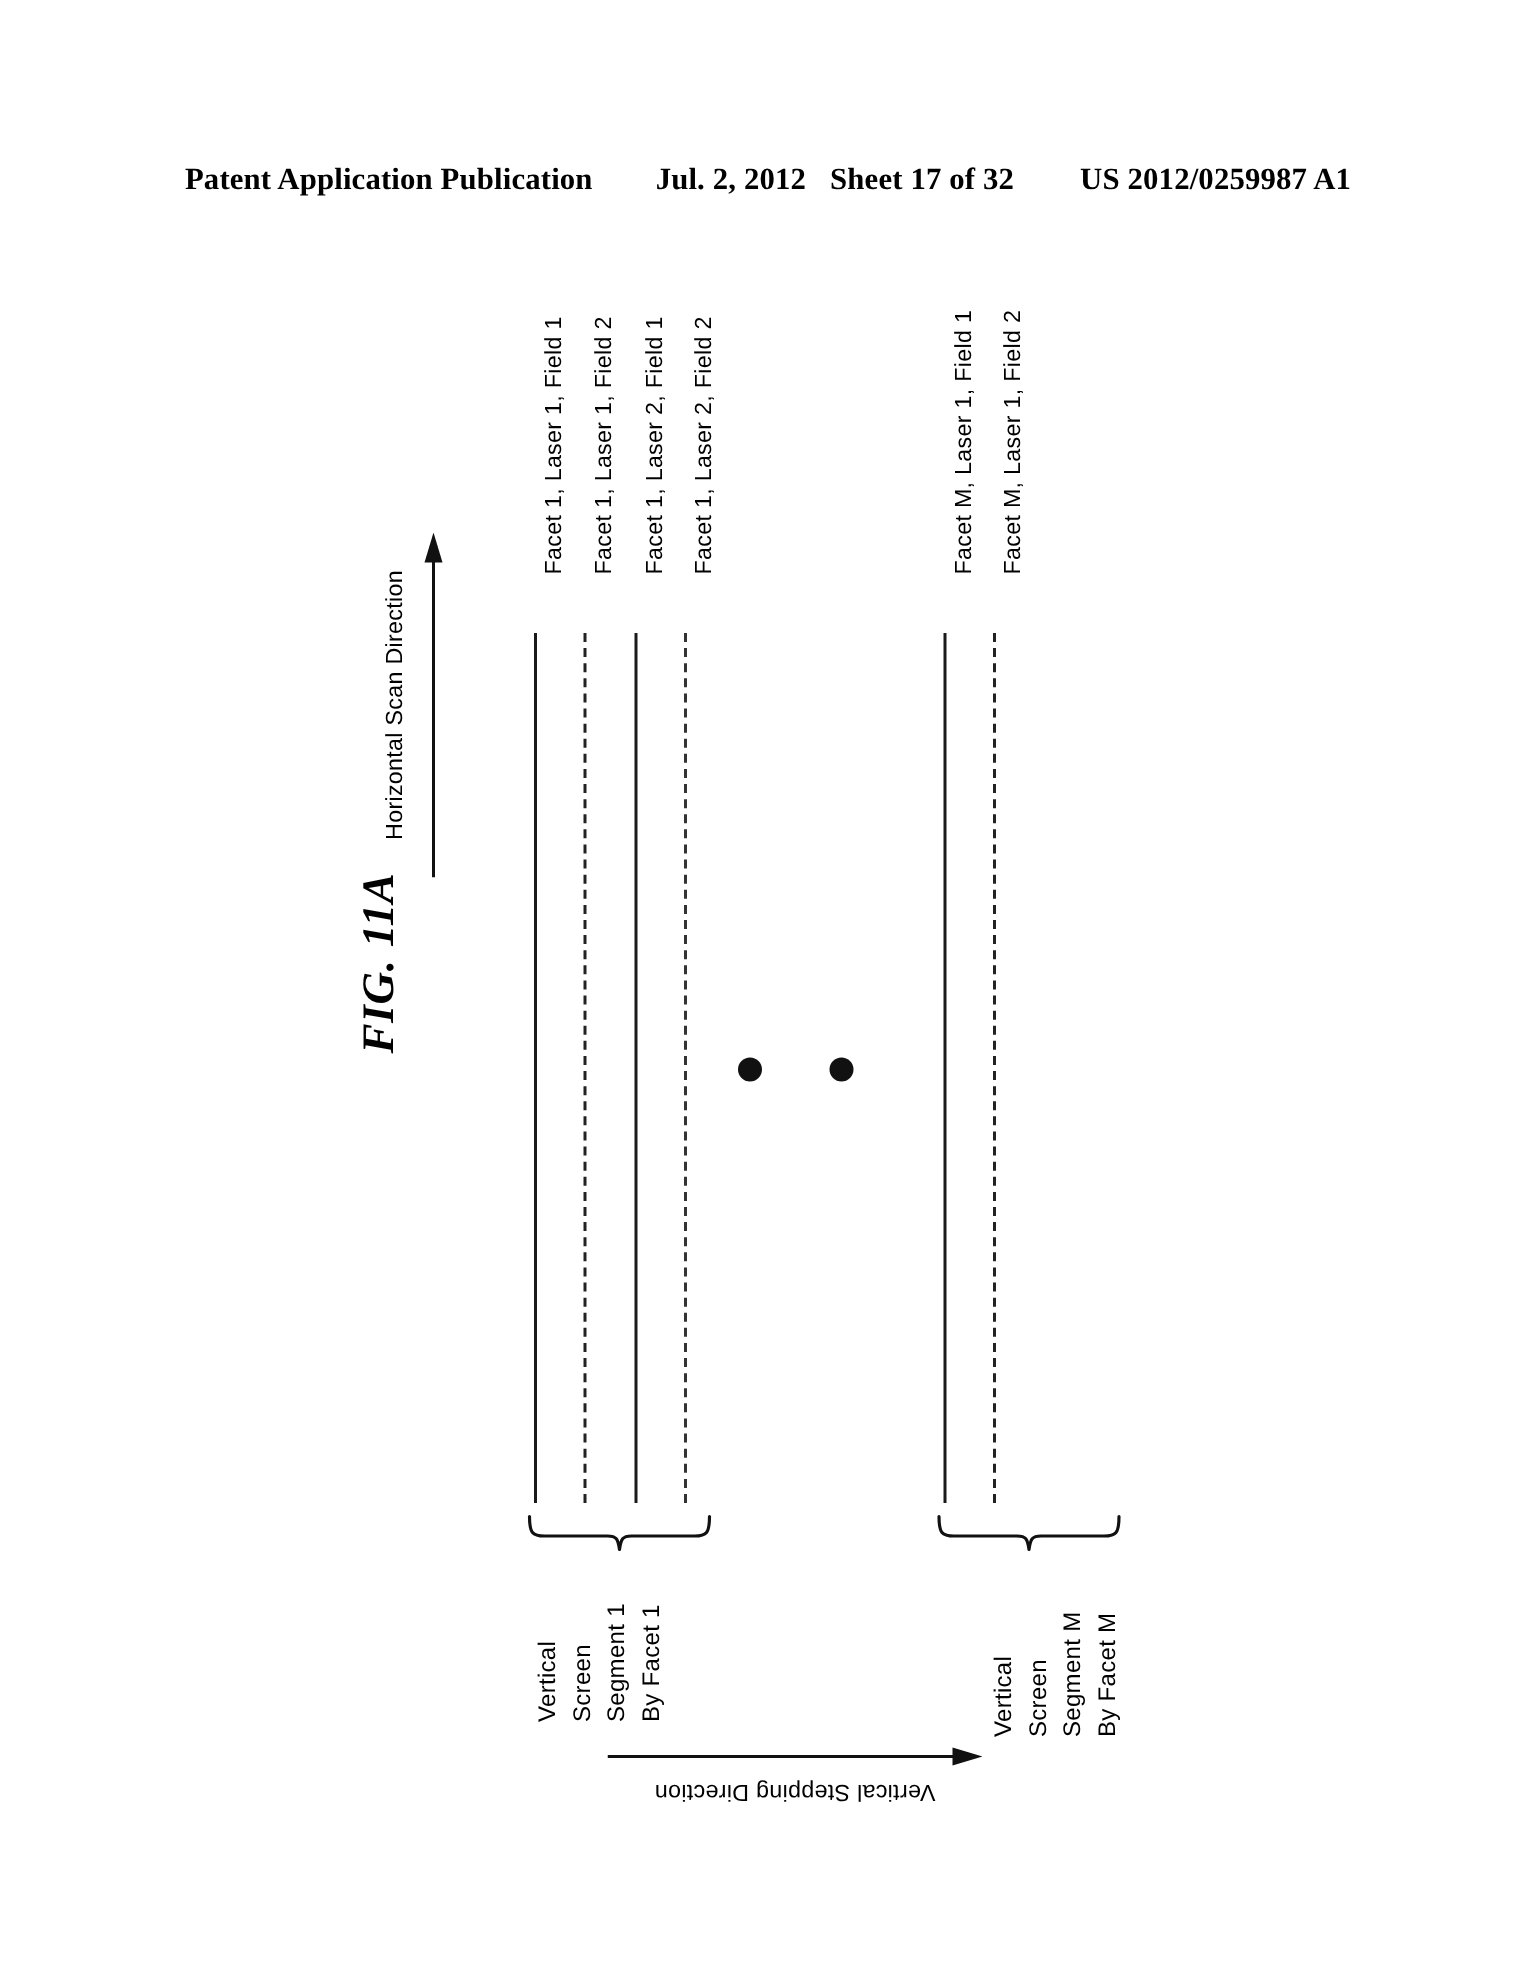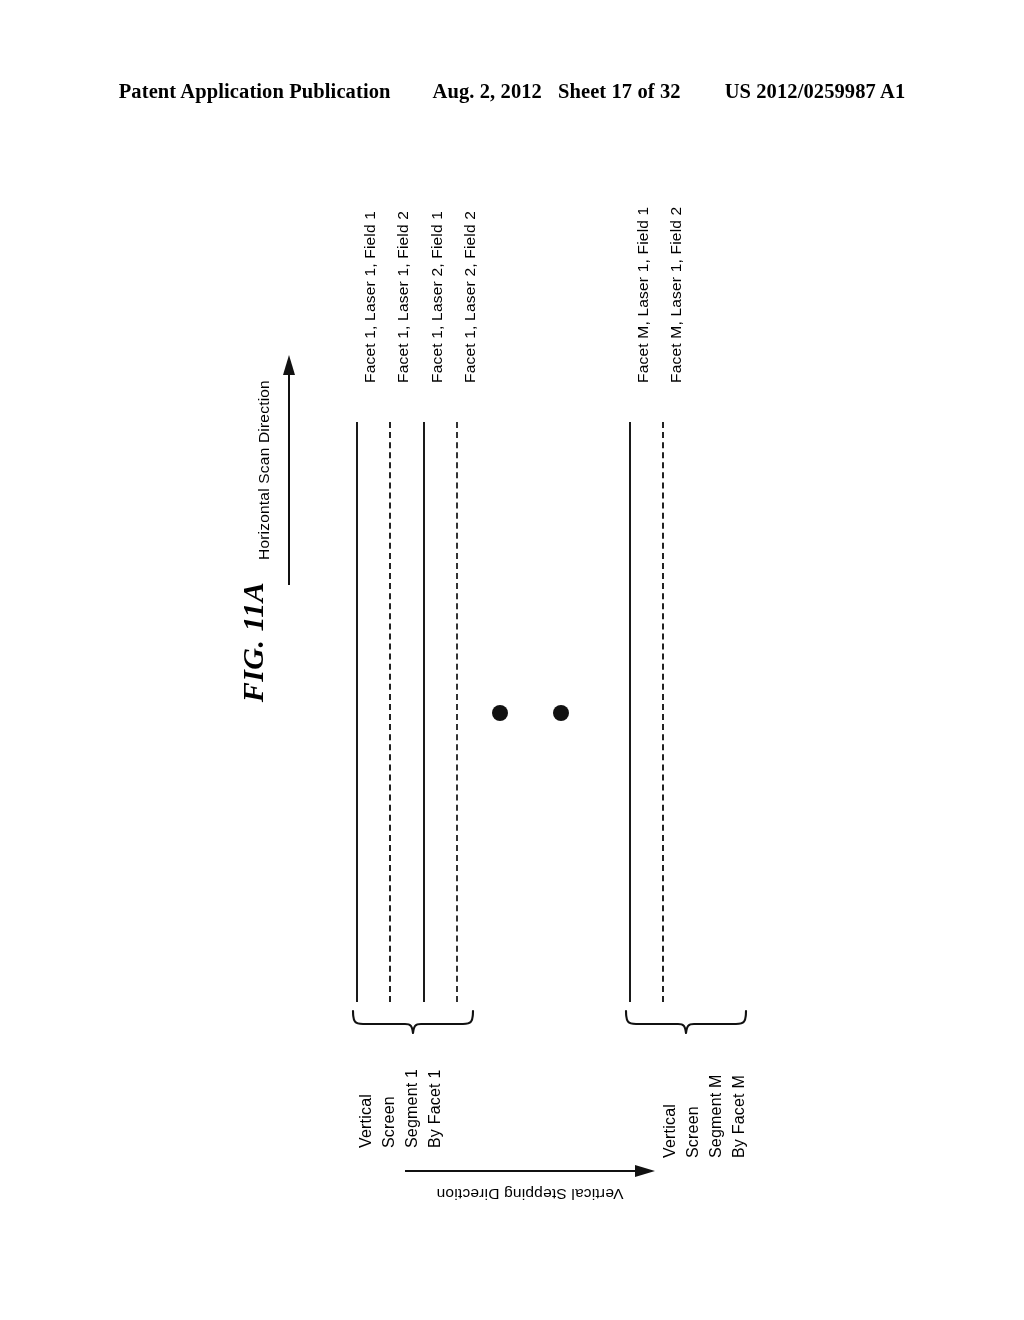--- a/index.html
+++ b/index.html
@@ -13,26 +13,26 @@
     height: 1320px;
     position: relative;
     font-family: "Liberation Sans", sans-serif;
     color: #000000;
     overflow: hidden;
   }
 
   
   #page-header {
     position: absolute;
-    top: 80px;
+    top: 100px;
     left: 0;
     width: 1024px;
     height: 32px;
     display: flex;
-    align-items: flex-start;
+    align-items: flex-end;
     justify-content: center;
     font-family: "Liberation Serif", serif;
     font-weight: bold;
     font-size: 20.5px;
     letter-spacing: 0.1px;
     white-space: nowrap;
   }
   #page-header .hdr-pub      { margin-right: 42px; }
   #page-header .hdr-date     { margin-right: 16px; }
   #page-header .hdr-sheet    { margin-right: 44px; }
@@ -171,21 +171,21 @@
     height: 16px;
     border-radius: 50%;
     background: #111;
   }
 </style>
 </head>
 <body>
 
 <div id="page-header">
   <span class="hdr-pub">Patent Application Publication</span>
-  <span class="hdr-date">Aug. 2, 2012</span>
+  <span class="hdr-date">Jul. 2, 2012</span>
   <span class="hdr-sheet">Sheet 17 of 32</span>
   <span class="hdr-patno">US 2012/0259987 A1</span>
 </div>
 
 <div id="figure">
 
   <div id="fig-title">FIG. 11A</div>
 
   <div class="line-label" style="left:362px; top:383px;">Facet 1, Laser 1, Field 1</div>
 

